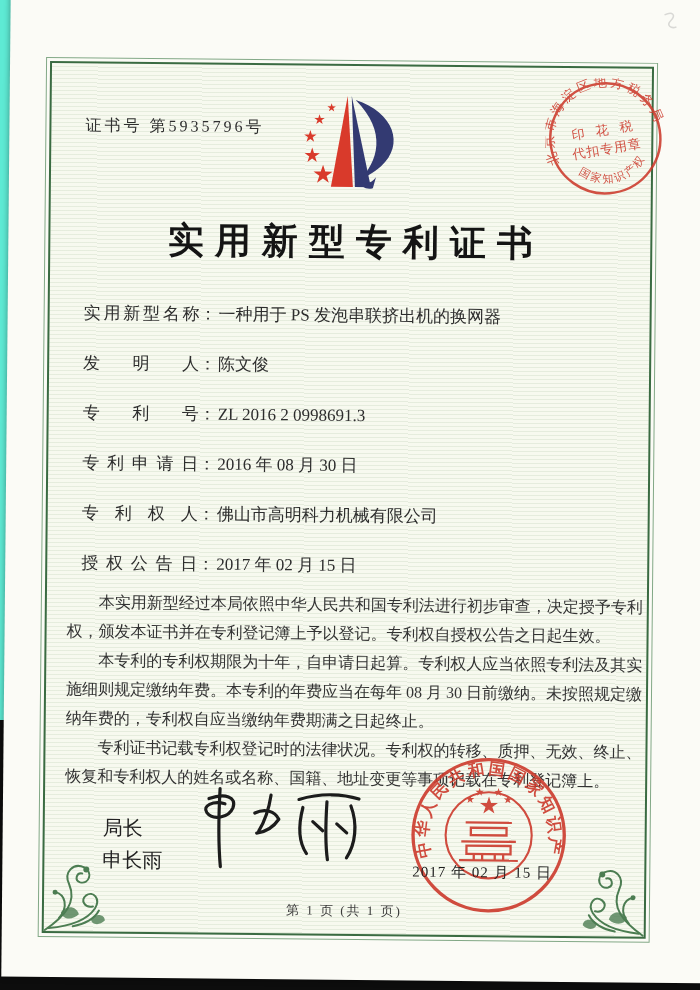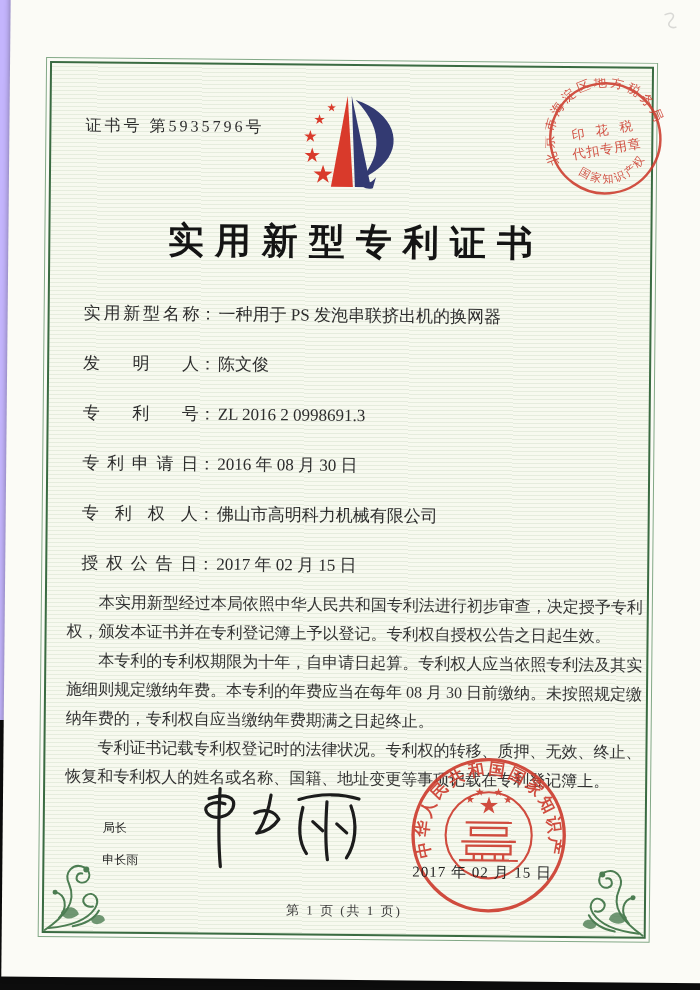--- a/index.html
+++ b/index.html
@@ -1,38 +1,38 @@
 <!DOCTYPE html>
 <html><head>
 <meta charset="utf-8">
 <style>
   html,body{margin:0;padding:0;width:700px;height:990px;overflow:hidden;background:#0d0d0d;
     font-family:"Liberation Serif","DejaVu Serif",serif;}
-  #photo{position:absolute;left:0;top:0;width:700px;height:720px;background:#c4b5fd;}
+  #photo{position:absolute;left:0;top:0;width:700px;height:720px;background:#5eead4;}
   #paper{position:absolute;left:6px;top:-8px;width:700px;height:988px;background:#fbfbf6;
     transform:rotate(0.55deg);transform-origin:50% 50%;box-shadow:0 0 6px rgba(0,0,0,.4);}
   #frame{position:absolute;left:40px;top:72px;width:600px;height:868px;
     border:2px solid #3a6b42;outline:1px solid #82a886;outline-offset:3px;
     background:#f7f9ef;
     background-image:repeating-linear-gradient(0deg, rgba(110,150,100,0.13) 0px, rgba(110,150,100,0.13) 1px, rgba(255,255,255,0) 1px, rgba(255,255,255,0) 4px);}
   .abs{position:absolute;}
   #cert-no{left:34px;top:52px;font-size:16px;letter-spacing:3px;color:#2f2f2f;}
   #logo{left:224px;top:18px;width:152px;height:116px;}
   #title{left:0;top:152px;width:100%;text-align:center;font-size:36px;font-weight:600;
     letter-spacing:11px;color:#141414;text-indent:11px;}
   #tax-seal{left:494px;top:10px;width:120px;height:120px;opacity:.88;}
   #fields{left:34px;top:238px;right:26px;}
   .field-row{height:26px;margin-bottom:24px;font-size:17px;color:#2d2d2d;white-space:nowrap;}
   .field-label{display:inline-block;width:116px;text-align:justify;text-align-last:justify;
     vertical-align:top;}
   .field-colon{display:inline-block;margin-right:2px;}
   #paragraphs{left:20px;top:524px;width:576px;font-size:16px;line-height:29px;color:#333;
     text-align:justify;}
   #paragraphs p{margin:0;text-indent:2em;}
-  #signer{left:58px;top:748px;font-size:12px;color:#222;line-height:32px;}
+  #signer{left:58px;top:748px;font-size:20px;color:#222;line-height:32px;}
   #signature{left:142px;top:716px;width:190px;height:92px;}
   #office-seal{left:360px;top:684px;width:168px;height:168px;opacity:.9;}
   #issue-date{left:368px;top:796px;width:180px;font-size:15px;letter-spacing:1px;color:#1e1e1e;
     z-index:5;}
   #footer{left:0;bottom:14px;width:100%;text-align:center;font-size:13px;letter-spacing:2px;
     color:#3b3b3b;}
   .flourish{width:96px;height:96px;}
   #flourish-left{left:-5px;bottom:-5px;}
   #flourish-right{right:-5px;bottom:-5px;transform:scaleX(-1);}
   #pencil-mark{left:648px;top:14px;width:24px;height:26px;opacity:.35;}

